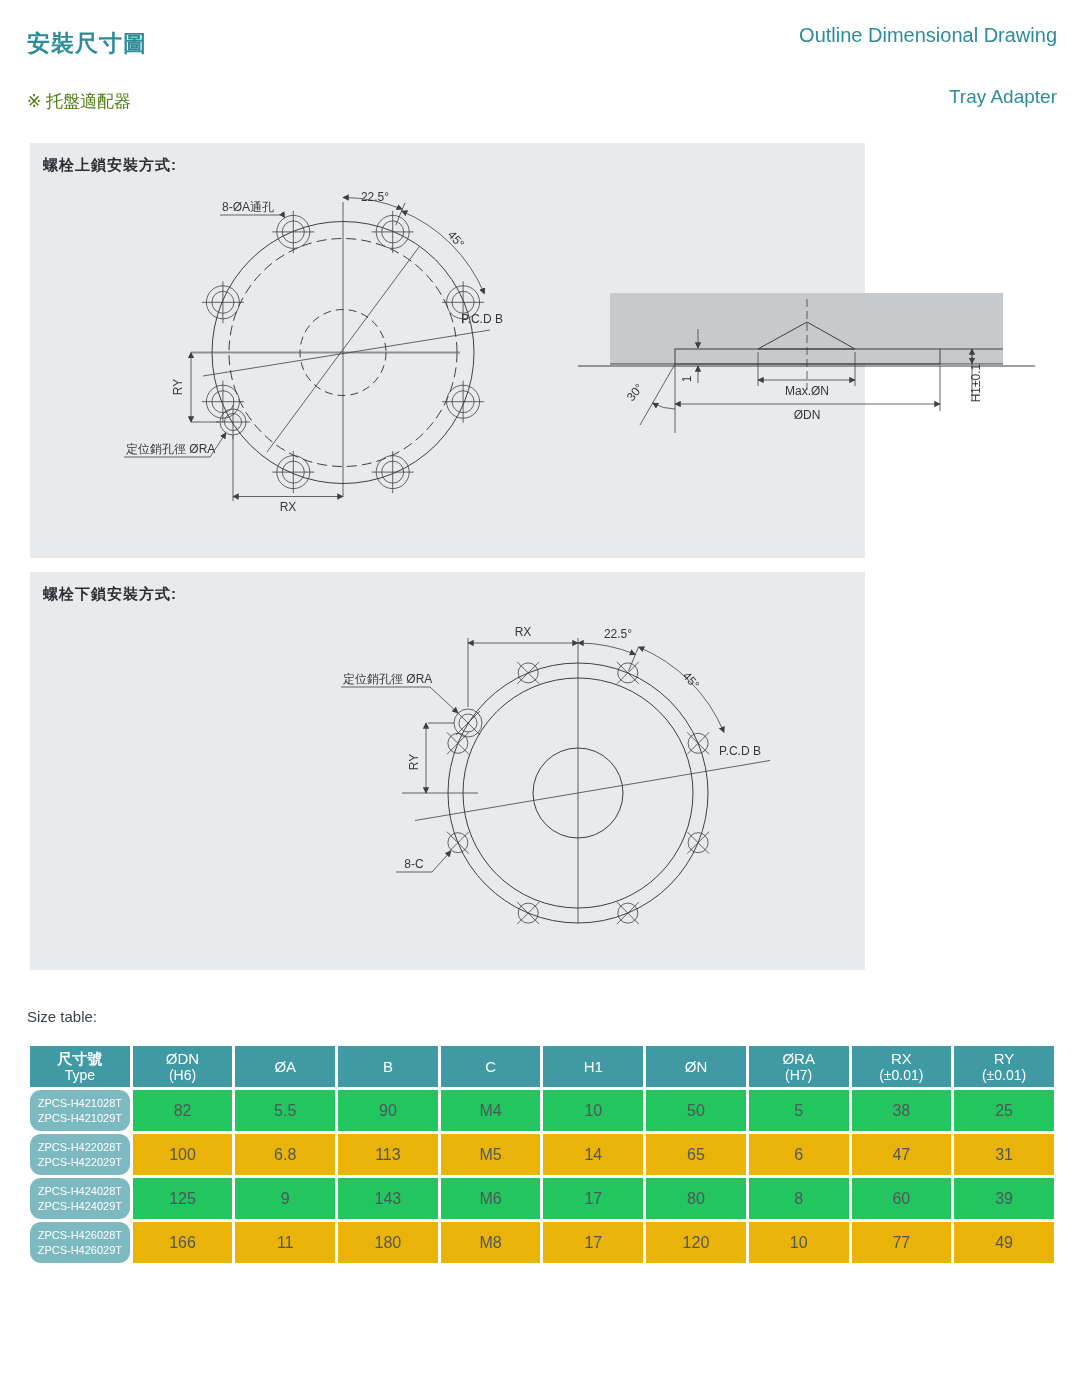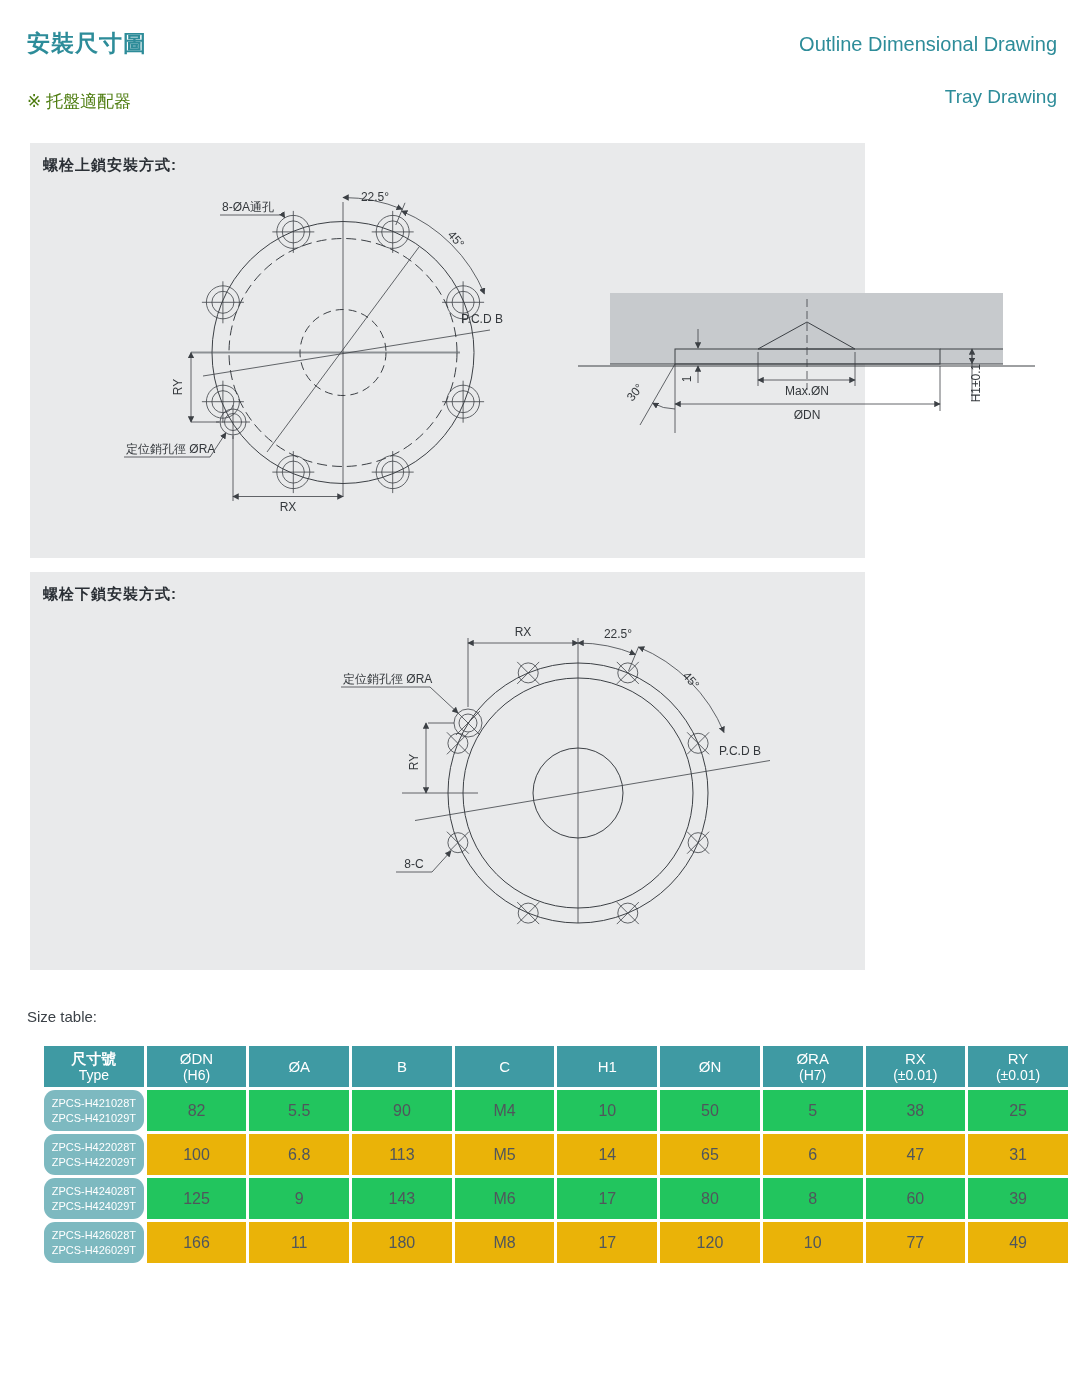--- a/index.html
+++ b/index.html
@@ -1,46 +1,46 @@
 <!DOCTYPE html>
 <html><head>
 <meta charset="utf-8">
 <style>
   html,body{margin:0;padding:0;background:#ffffff;}
   body{width:1087px;height:1373px;position:relative;font-family:"Liberation Sans","DejaVu Sans",sans-serif;overflow:hidden;}
   .abs{position:absolute;}
   .title-zh{left:27px;top:28px;font-size:23px;font-weight:bold;color:#2d8c99;letter-spacing:1px;}
-  .title-en{right:30px;top:33px;font-size:20px;color:#2d8c99;text-align:right;}
+  .title-en{right:30px;top:24px;font-size:20px;color:#2d8c99;text-align:right;}
   .sub-en{right:30px;top:86px;font-size:19px;color:#2d8c99;text-align:right;}
   .sub-zh{left:27px;top:90px;font-size:17px;color:#4d7c0f;}
   .panel{left:30px;width:835px;background:#e9eaeb;}
   #panel-top{top:143px;height:415px;}
   #panel-bottom{top:572px;height:398px;}
   .panel-title{position:absolute;left:13px;top:13px;font-size:15px;font-weight:bold;color:#2b3036;letter-spacing:1px;}
   .size-table-label{left:27px;top:1008px;font-size:15px;color:#3b4147;}
   svg{position:absolute;left:0;top:0;}
   svg text{font-family:"Liberation Sans","DejaVu Sans",sans-serif;fill:#34383c;font-size:12px;}
   .ln{stroke:#3c4045;stroke-width:1;fill:none;}
   .thin{stroke:#3c4045;stroke-width:0.8;fill:none;}
   .ctr{stroke:#8d9195;stroke-width:2.2;fill:none;}
-  table.size{position:absolute;left:41px;top:1043px;width:1030px;border-collapse:separate;border-spacing:3px;table-layout:fixed;}
+  table.size{position:absolute;left:27px;top:1043px;width:1030px;border-collapse:separate;border-spacing:3px;table-layout:fixed;}
   table.size td{text-align:center;vertical-align:middle;height:41px;padding:0;}
   td.hd{background:#3f9aa3;color:#ffffff;font-size:15px;line-height:1.15;}
   td.hd .sub{font-size:14px;display:block;}
   td.typ{background:#7db9c0;color:#ffffff;font-size:11px;line-height:1.35;border-radius:11px;}
   tr.r-white td.val{background:#22c55e;}
   tr.r-alt td.val{background:#eab308;}
   td.val{font-size:16px;color:#50565c;}
 </style>
 </head>
 <body>
 
 <div class="abs title-zh">安裝尺寸圖</div>
 <div class="abs title-en">Outline Dimensional Drawing</div>
-<div class="abs sub-en">Tray Drawing</div>
+<div class="abs sub-en">Tray Adapter</div>
 <div class="abs sub-zh">※ 托盤適配器</div>
 
 <div class="abs panel" id="panel-top">
   <div class="panel-title">螺栓上鎖安裝方式:</div>
   <svg width="1027" height="415" viewBox="0 0 1027 415">
     <defs>
       <marker id="ah" viewBox="0 0 10 10" refX="9" refY="5" markerWidth="8" markerHeight="8" orient="auto-start-reverse">
         <path d="M0,0 L10,5 L0,10 z" fill="#3c4045"></path>
       </marker>
     </defs>

